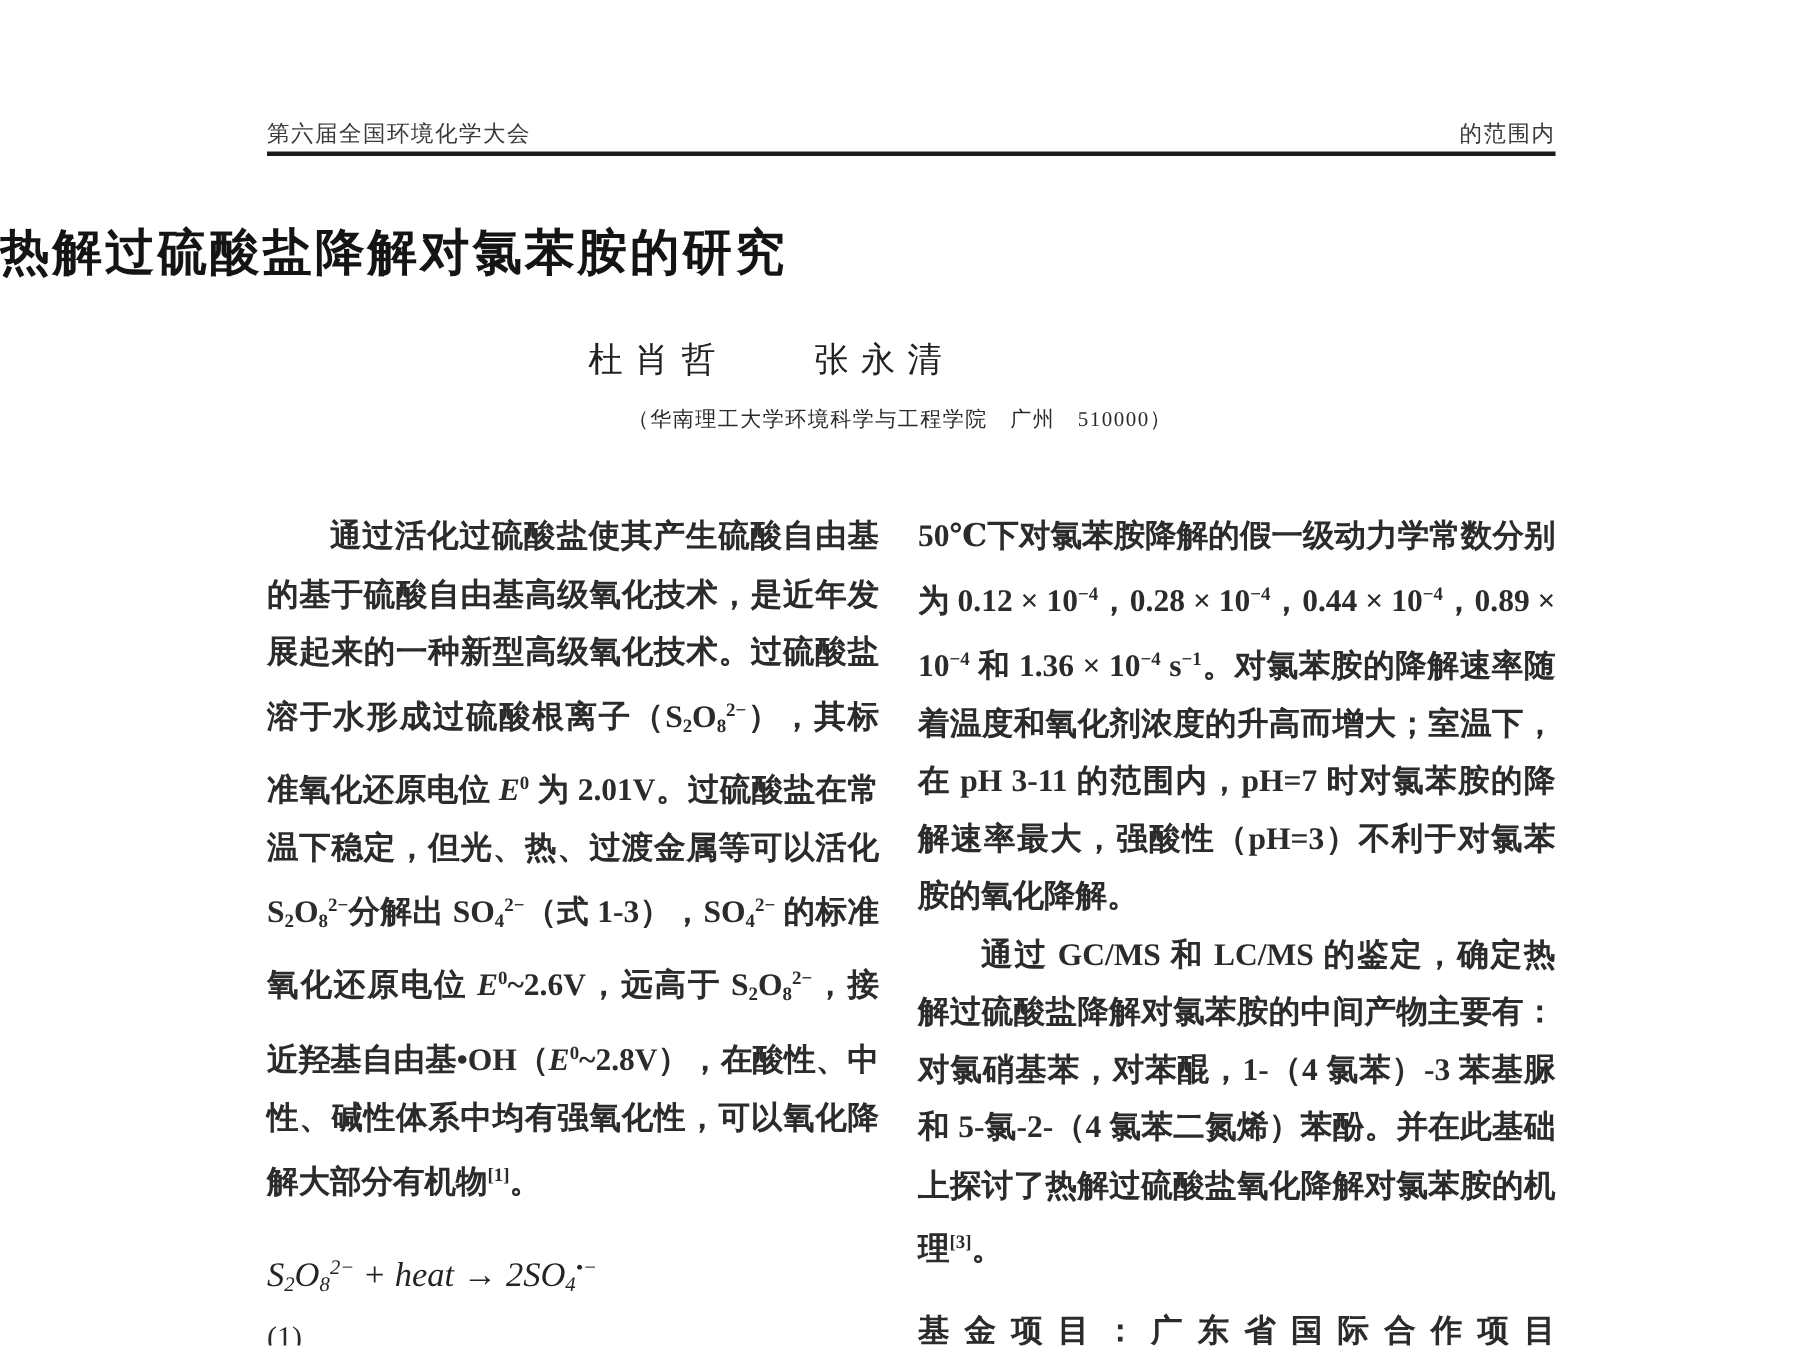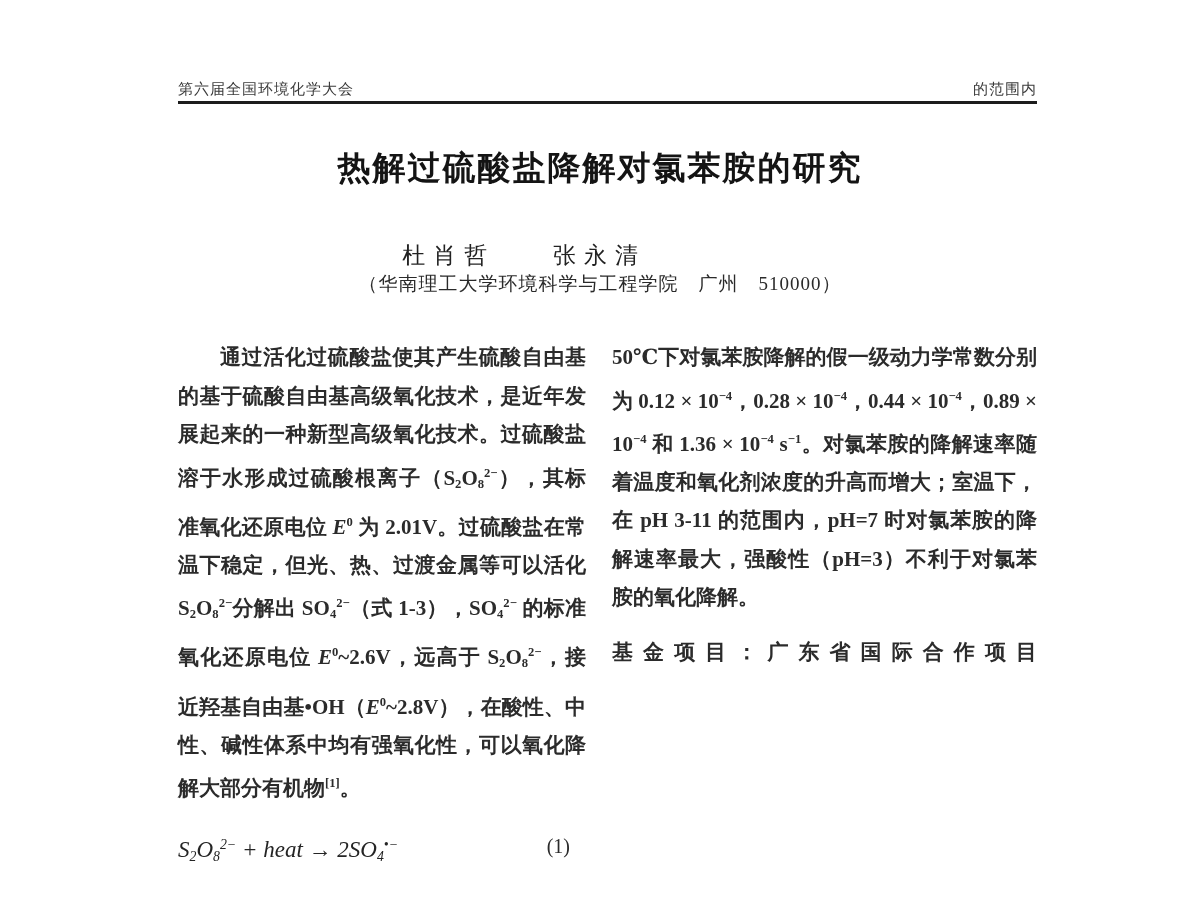--- a/index.html
+++ b/index.html
@@ -17,31 +17,31 @@
     font-size:15px; letter-spacing:1px; color:#3a3a3a;
   }
   .header-rule {
     position:absolute; left:178px; top:101px; width:859px; height:3px;
     background:#1c1c1c;
   }
 
   
   .paper-title {
     position:absolute; left:0; top:146px; width:1200px;
-    text-align:center; font-size:33px; font-weight:700;
+    text-align:left; font-size:33px; font-weight:700;
     letter-spacing:2px; color:#141414;
   }
   .authors-row {
-    position:absolute; left:0; top:240px; width:1028px;
-    text-align:center; font-size:23px; letter-spacing:8px; color:#222;padding-left:10px;
+    position:absolute; left:0; top:224px; width:1028px;
+    text-align:center; font-size:23px; letter-spacing:8px; color:#222;
   }
   .author-name2 { margin-left:44px; }
   .affiliation-row {
     position:absolute; left:0; top:271px; width:1200px;
-    text-align:center; font-size:19px; letter-spacing:1px; color:#2a2a2a;
+    text-align:center; font-size:14px; letter-spacing:1px; color:#2a2a2a;
   }
 
   
   .col {
     position:absolute; top:338px;
     font-size:21px; line-height:38.5px;
     text-align:justify; text-justify:inter-character; color:#2b2b2b;
   }
   .col-left  { left:178px; width:408px; }
   .col-right { left:612px; width:425px; }
@@ -50,21 +50,21 @@
 
   
   .seg-sub { font-size:0.60em; vertical-align:-0.25em; letter-spacing:0; }
   .seg-sup { font-size:0.60em; vertical-align:0.60em;  letter-spacing:0; }
   .seg-i   { font-style:italic; }
 
   
   .eq-row {
     display:flex; justify-content:space-between; align-items:flex-start;
     width:392px; margin-top:21px; height:42px;
-    font-size:23px; font-style:italic; line-height:34px; color:#242424;
+    font-size:23px; font-style:italic; line-height:34px; color:#242424;flex-direction:column;
   }
   .eq-row .formula { text-align:left; }
   .eq-num { font-style:normal; font-size:20px; padding-top:1px; color:#2b2b2b; }
 
   
   .fund { margin-top:16px; }
   .fund-line1 { text-align:justify; text-align-last:justify; }
 </style>
 </head>
 <body>
@@ -95,19 +95,20 @@
     </div>
     <div class="eq-row">
       <span class="formula"></span>
       <span class="eq-num">(2)</span>
     </div>
 
   </div>
 
   <div class="col col-right">
     <p><span>50℃下对氯苯胺降解的假一级动力学常数分别为 0.12 × 10</span><span class="seg-sup">−4</span><span>，0.28 × 10</span><span class="seg-sup">−4</span><span>，0.44 × 10</span><span class="seg-sup">−4</span><span>，0.89 × 10</span><span class="seg-sup">−4</span><span> 和 1.36 × 10</span><span class="seg-sup">−4</span><span> s</span><span class="seg-sup">−1</span><span>。对氯苯胺的降解速率随着温度和氧化剂浓度的升高而增大；室温下，在 pH 3-11 的范围内，pH=7 时对氯苯胺的降解速率最大，强酸性（pH=3）不利于对氯苯胺的氧化降解。</span></p>
+    <p class="indent"><span>通过 GC/MS 和 LC/MS 的鉴定，确定热解过硫酸盐降解对氯苯胺的中间产物主要有：对氯硝基苯，对苯醌，1-（4 氯苯）-3 苯基脲和 5-氯-2-（4 氯苯二氮烯）苯酚。并在此基础上探讨了热解过硫酸盐氧化降解对氯苯胺的机理</span><span class="seg-sup">[3]</span><span>。</span></p>
     <div class="fund">
       <p class="fund-line1">基金项目：广东省国际合作项目</p>
 
     </div>
   </div>
 
 </div>
 
 </body></html>

